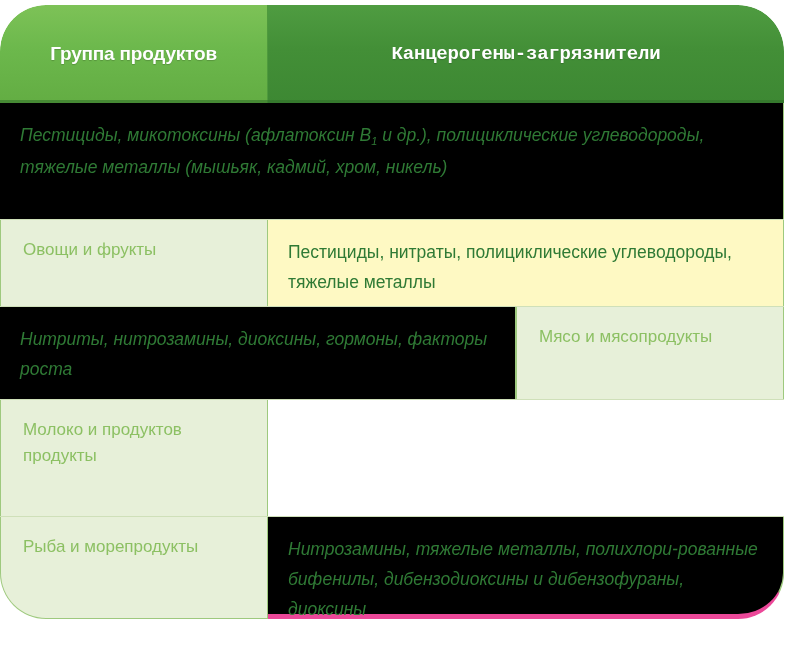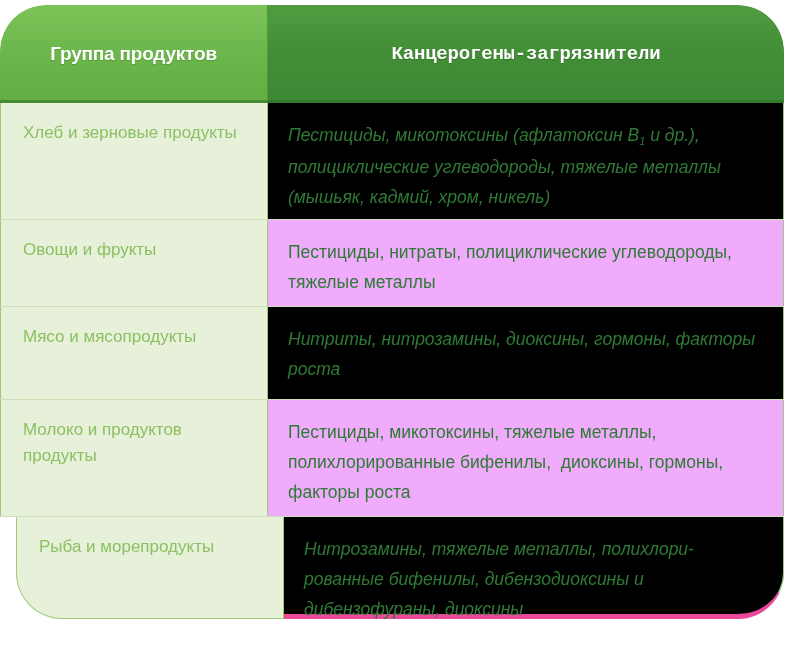--- a/index.html
+++ b/index.html
@@ -97,27 +97,27 @@
     flex: 1;
     color: #2f7a35;
     font-size: 17.5px;
     line-height: 30px;
     border-right: 1px solid #9ec97e;
     padding-left: 20px;
   }
 
   
   .row.shade .cell-right { background: #000000; font-style: italic; }
-  .row.plain .cell-right { background: #f0abfc; }
+  .row.plain .cell-right { background: #fef9c3; }
 
   .row.r1 { height: 117px; }
   .row.r2 { height: 87px; }
   .row.r3 { height: 93px; }
   .row.r4 { height: 117px; }
-  .row.r5 { height: 102px; padding-left: 16px; }
+  .row.r5 { height: 102px; }
 
   .row.r5 .cell-left {
     border-radius: 0 0 0 46px;
     border-bottom: 1px solid #9ec97e;
   }
   .row.r5 .cell-right {
     border-radius: 0 0 46px 0;
     border-bottom: 5px solid #ec4899;
   }
 
@@ -141,52 +141,46 @@
       </div>
       <div class="th th-right">
         <span>Канцерогены-загрязнители</span>
       </div>
       <div class="header-underline"></div>
     </div>
 
     <div class="tbody">
 
       <div class="row r1 shade">
-        <div class="cell cell-left">
-          <span>Хлеб и зерновые продукты</span>
-        </div>
         <div class="cell cell-right">
           <span>Пестициды, микотоксины (афлатоксин B</span><sub>1</sub><span> и др.), полициклические углеводороды, тяжелые металлы (мышьяк, кадмий, хром, никель)</span>
         </div>
       </div>
 
       <div class="row r2 plain">
         <div class="cell cell-left">
           <span>Овощи и фрукты</span>
         </div>
         <div class="cell cell-right">
           <span>Пестициды, нитраты, полициклические углеводороды, тяжелые металлы</span>
         </div>
       </div>
 
       <div class="row r3 shade">
+        <div class="cell cell-right">
+          <span>Нитриты, нитрозамины, диоксины, гормоны, факторы роста</span>
+        </div>
         <div class="cell cell-left">
           <span>Мясо и мясопродукты</span>
-        </div>
-        <div class="cell cell-right">
-          <span>Нитриты, нитрозамины, диоксины, гормоны, факторы роста</span>
         </div>
       </div>
 
       <div class="row r4 plain">
         <div class="cell cell-left">
           <span>Молоко и продуктов продукты</span>
-        </div>
-        <div class="cell cell-right">
-          <span class="nowrapline">Пестициды, микотоксины, тяжелые металлы, полихлорированные бифенилы,  диоксины, гормоны, факторы роста</span>
         </div>
       </div>
 
       <div class="row r5 shade">
         <div class="cell cell-left">
           <span>Рыба и морепродукты</span>
         </div>
         <div class="cell cell-right">
           <span>Нитрозамины, тяжелые металлы, полихлори-рованные бифенилы, дибензодиоксины и дибензофураны, диоксины</span>
         </div>

